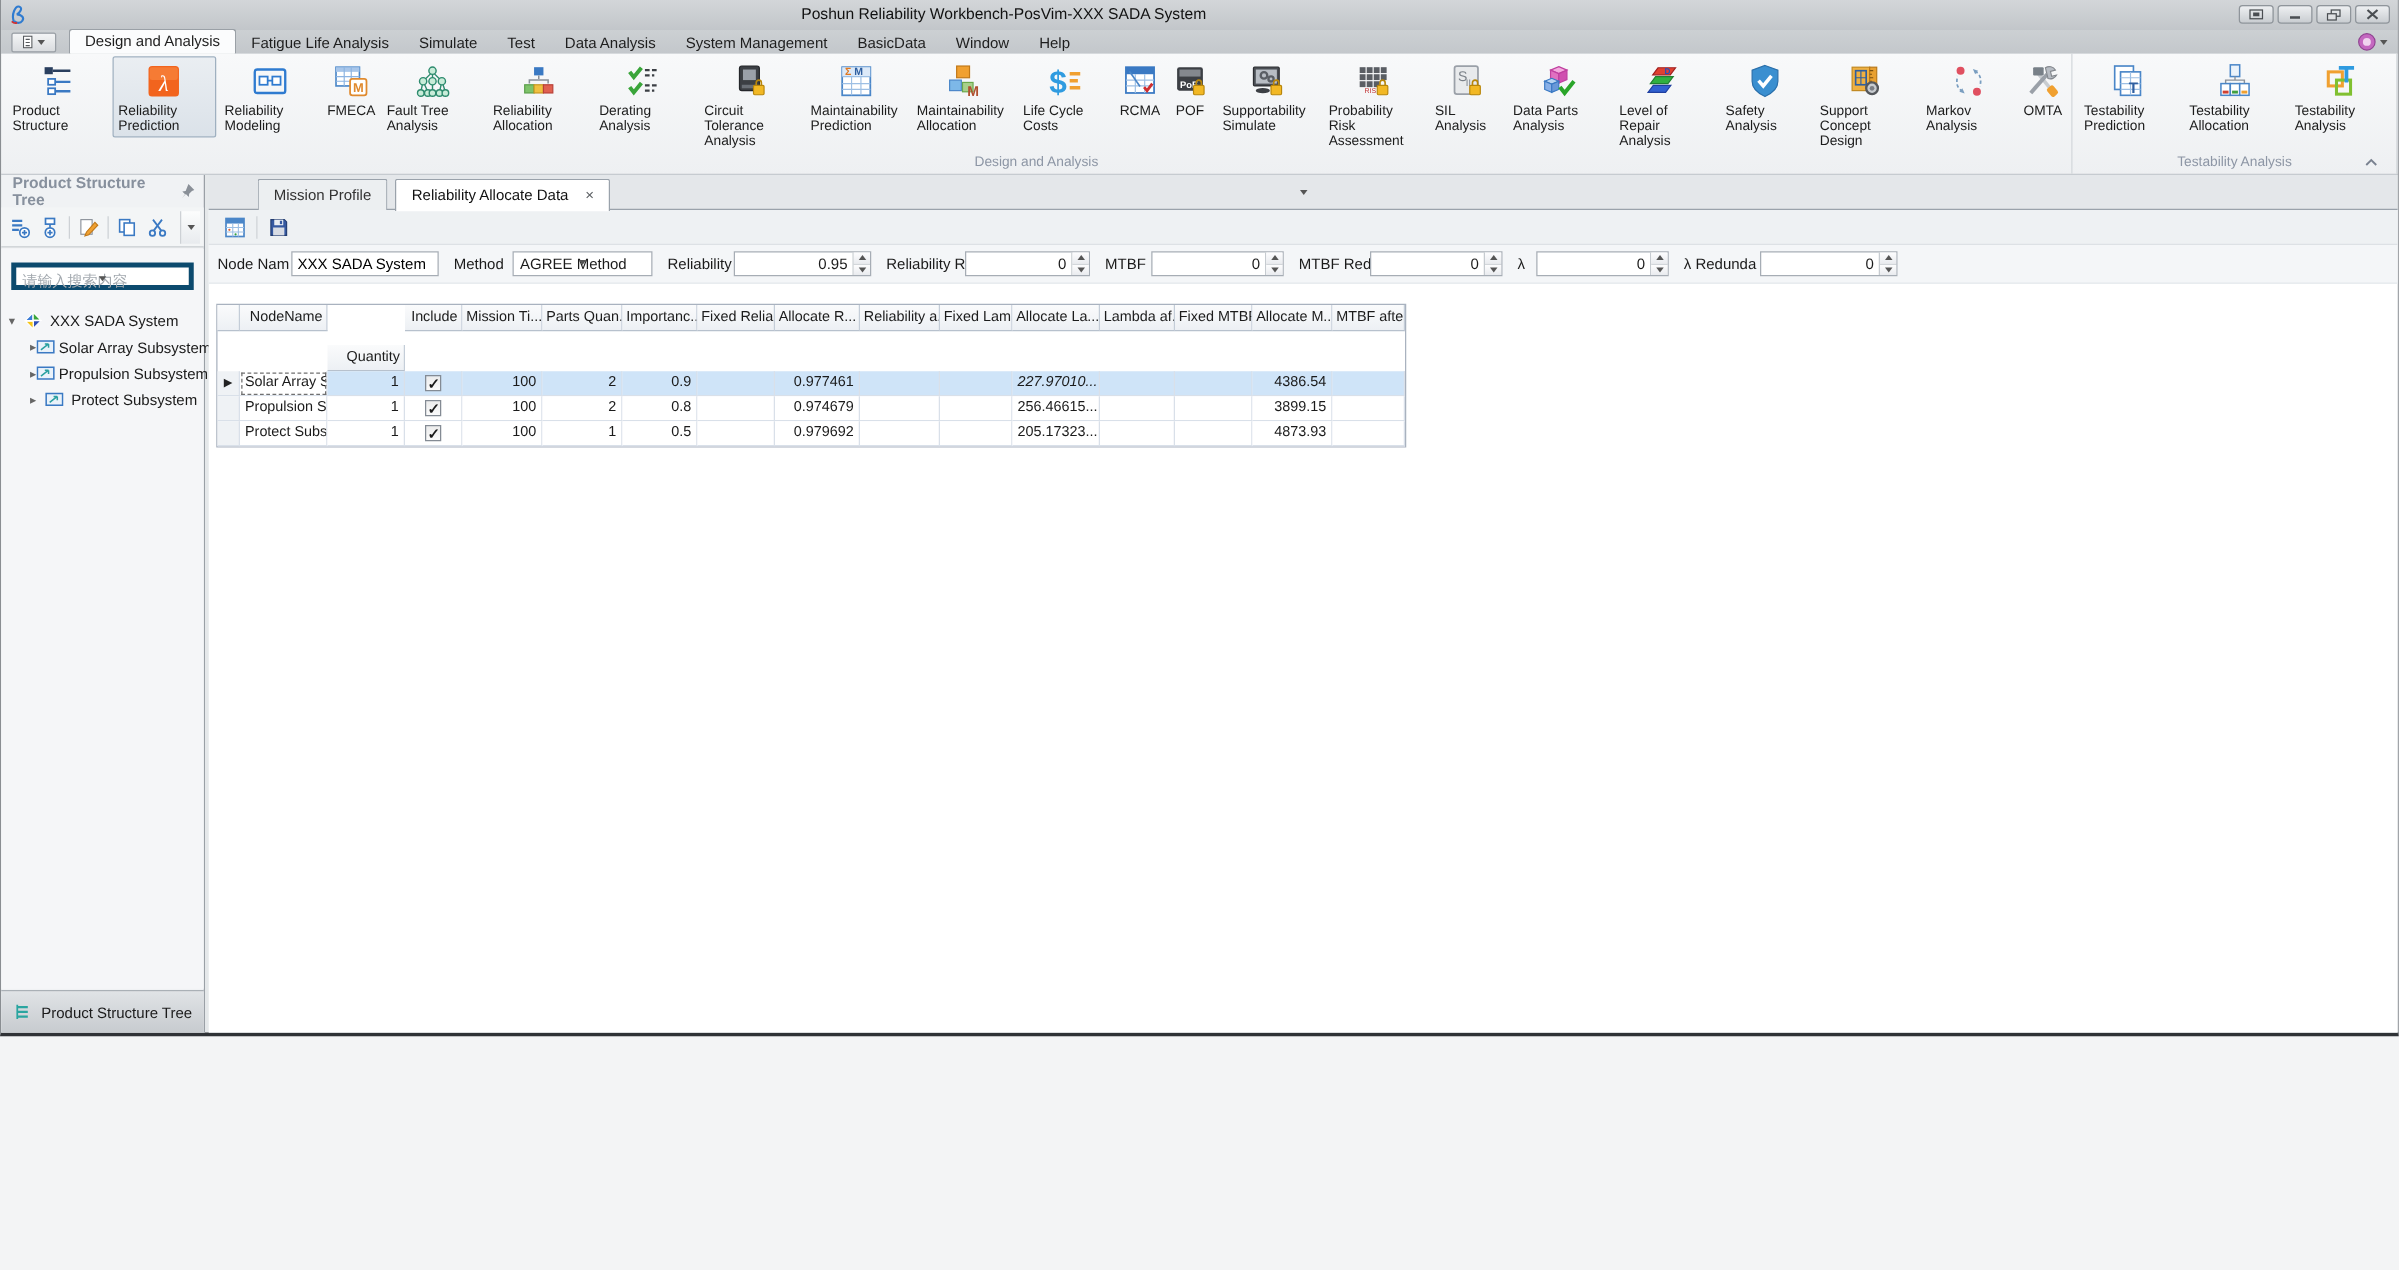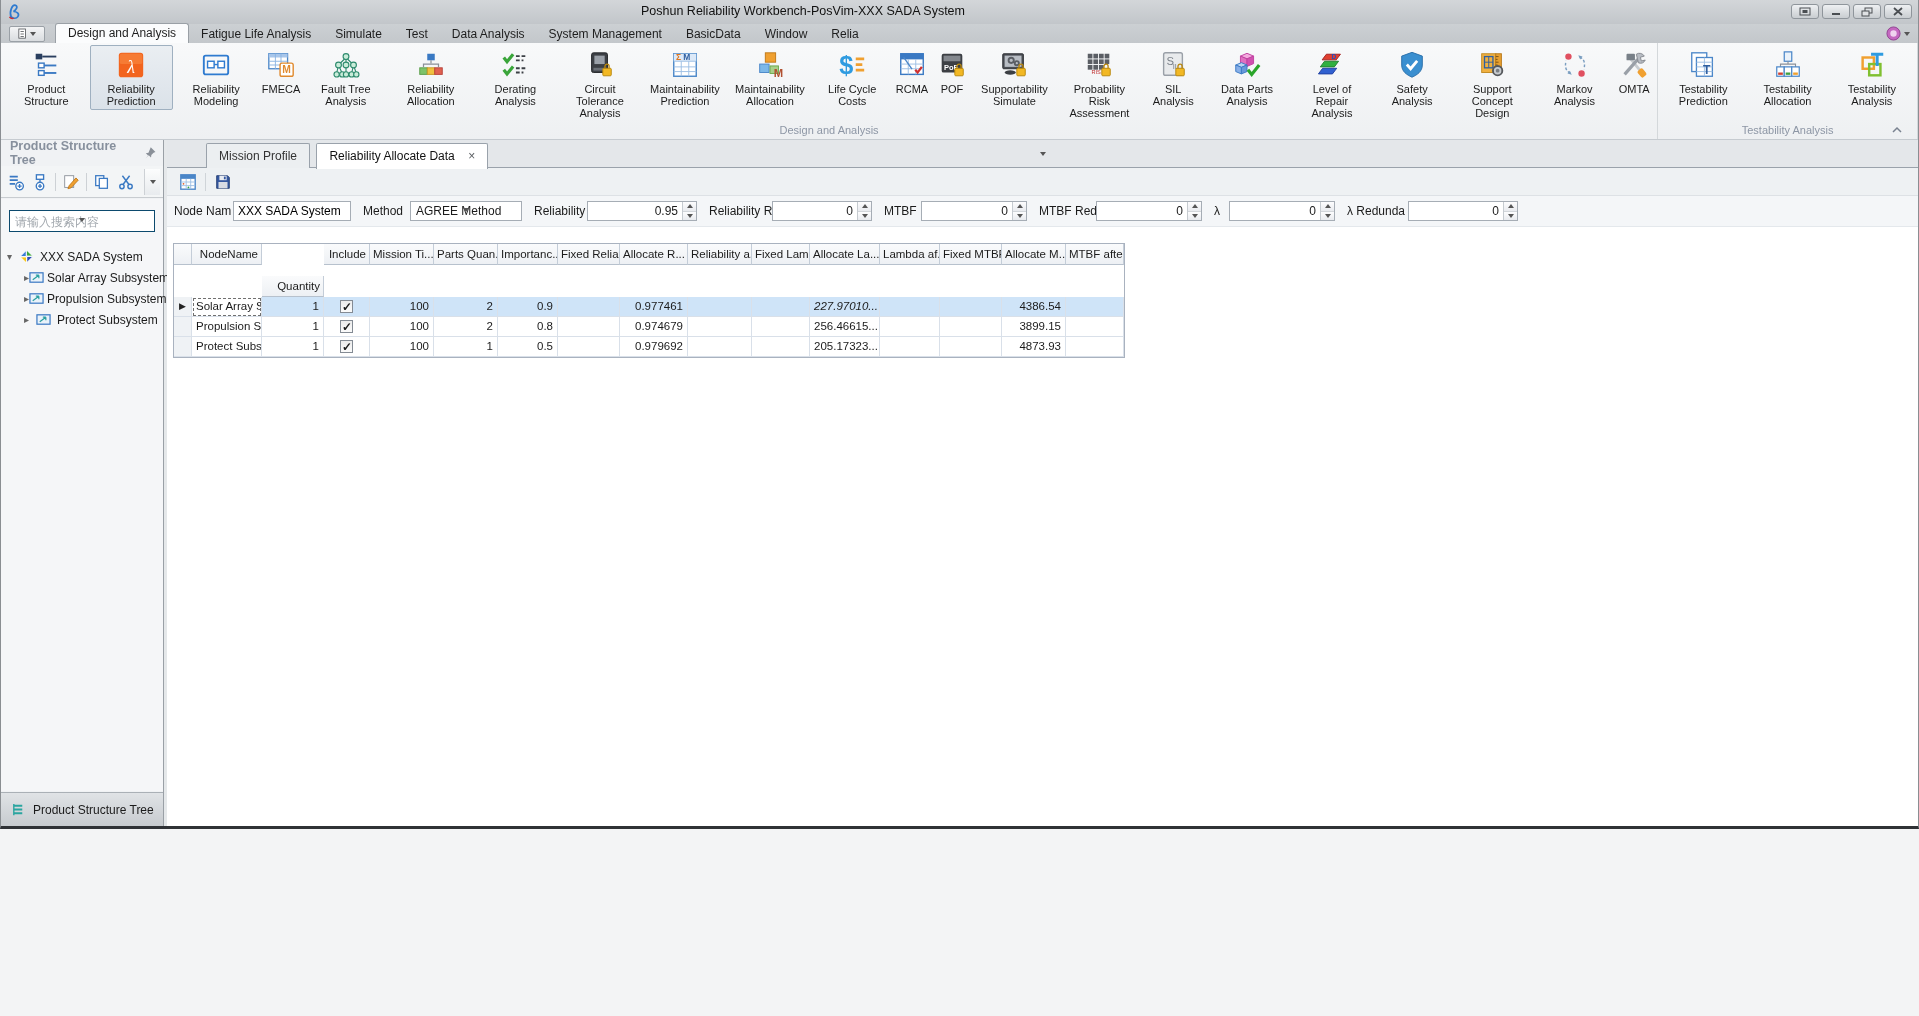--- a/index.html
+++ b/index.html
@@ -30,34 +30,34 @@
   
   .ribbon { position:absolute; top:43px; left:0; right:0; height:97px;
             background:linear-gradient(#f8f9fa,#eef0f2); border-bottom:1px solid #c6cbd0; display:flex; }
   .rgroup { display:flex; flex-direction:column; border-right:1px solid #d4d8db; }
   .ritems { flex:1; display:flex; align-items:flex-start; padding:2px 3px 0; }
   .rlabel { height:16px; line-height:15px; text-align:center; color:#8d96a5; font-size:11px; }
   .ritem { display:flex; flex-direction:column; align-items:center; padding:4px 4px 2px; margin:0 1px;
            border:1px solid transparent; border-radius:2px; min-width:38px; max-width:92px; }
   .ritem.active { background:linear-gradient(#eaeef2,#dbe2e9); border-color:#9fb0c0; }
   .ritem .ricon svg { width:30px; height:30px; display:block; }
-  .ritem .cap { font-size:11px; line-height:12px; text-align:center; color:#1c1c1c; margin-top:3px; max-width:86px; }
+  .ritem .cap { font-size:11px; line-height:12px; color:#1c1c1c; margin-top:3px; max-width:86px; }
   .ribbon-collapse { position:absolute; right:14px; bottom:3px; width:14px; height:12px; }
 
   
   .sidebar { position:absolute; top:140px; left:0; width:163px; bottom:0; background:#f0f2f4; border-right:1px solid #9aa0a6; }
   .sb-header { height:26px; display:flex; align-items:center; padding:0 6px 0 9px; color:#87909d; font-weight:bold; font-size:12.5px; }
   .sb-pin { margin-left:auto; width:14px; height:14px; }
   .sb-toolbar { height:32px; display:flex; align-items:center; padding:0 3px; background:#f3f5f6; border-bottom:1px solid #c8ccd0; }
   .tbtn { width:24px; height:24px; display:flex; align-items:center; justify-content:center; border:1px solid transparent; border-radius:2px; }
   .tbtn svg { width:18px; height:18px; }
   .tsep { width:1px; height:18px; background:#cdd1d5; margin:0 3px; }
   .sb-dd { margin-left:auto; width:16px; height:26px; border-left:1px solid #cdd1d5; display:flex; align-items:center; justify-content:center; background:linear-gradient(#fcfdfd,#e8ebee); }
   .sb-body { position:absolute; top:59px; bottom:35px; left:0; right:0; background:#f5f6f8; }
-  .searchbox { position:relative; margin:11px 8px 0; height:22px; background:#fff; border:1px solid #0c4a6e; }
+  .searchbox { position:relative; margin:11px 8px 0; height:22px; background:#fff; border:4px solid #0c4a6e; }
   .searchbox .ph { position:absolute; left:5px; top:3px; color:#a2a8ae; }
   .searchbox .dd { position:absolute; right:5px; top:9px; }
   .tree { margin-top:14px; }
   .titem { height:21px; display:flex; align-items:center; padding-left:6px; white-space:nowrap; }
   .titem.child { padding-left:23px; }
   .exp { width:12px; font-size:10px; color:#666; }
   .ticon { width:18px; display:flex; }
   .ticon svg { width:15px; height:15px; }
   .tlabel { margin-left:3px; }
   .sb-bottombtn { position:absolute; bottom:0; left:0; right:0; height:34px; background:linear-gradient(#e0e3e6,#c7cbcf);
@@ -163,21 +163,21 @@
     </span>
     <span class="menu-items">
         <span class="mitem active">Design and Analysis</span>
         <span class="mitem">Fatigue Life Analysis</span>
         <span class="mitem">Simulate</span>
         <span class="mitem">Test</span>
         <span class="mitem">Data Analysis</span>
         <span class="mitem">System Management</span>
         <span class="mitem">BasicData</span>
         <span class="mitem">Window</span>
-        <span class="mitem">Relia</span>
+        <span class="mitem">Help</span>
       </span>
     <span class="menubar-right">
       <span>
           <svg width="15" height="15" viewBox="0 0 16 16">
             <circle cx="8" cy="8" r="7" fill="#c468c0" stroke="#8f4390"></circle>
             <circle cx="8" cy="8" r="3.4" fill="#f0d4ef"></circle>
           </svg>
         </span>
       <span class="tri-dn" style="position:static;transform:none;"></span>
     </span>

